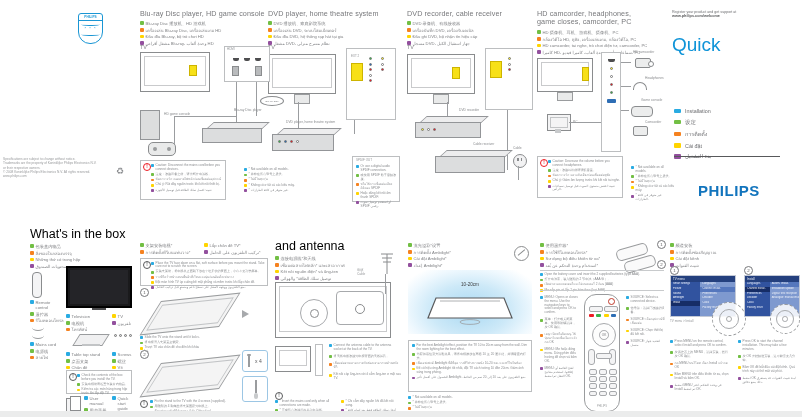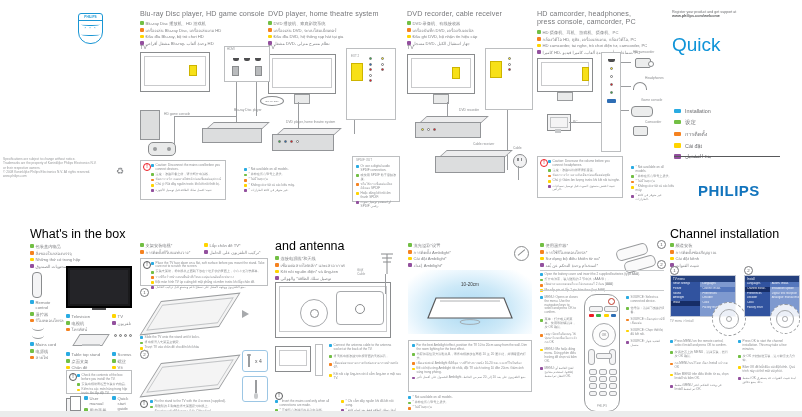--- a/index.html
+++ b/index.html
@@ -345,21 +345,21 @@
     <div class="abs small" style="left:106px;top:136px;">Cable</div>
     <div class="abs" style="left:106px;top:144px;width:12px;height:12px;border:1px solid #8a8c8e;border-radius:50%;background:#f2f2f3;">
       <div class="abs" style="left:3.4px;top:2.6px;width:1.4px;height:3px;background:#8a8c8e;"></div>
       <div class="abs" style="left:6.8px;top:2.6px;width:1.4px;height:3px;background:#8a8c8e;"></div>
     </div>
     <div class="abs cable" style="left:111px;top:156px;width:1.4px;height:14px;"></div>
   </div>
 
   <div class="abs" style="left:537px;top:10px;width:135px;height:200px;">
     <div class="tt">HD camcorder, headphones,</div>
-    <div class="tt" style="position:absolute;top:8px;">press console, camcorder, PC</div>
+    <div class="tt" style="position:absolute;top:8px;">game closes, camcorder, PC</div>
     <div class="langs" style="position:absolute;top:20px;left:0;width:130px;">
         <div class="lrow">
           <span class="bq" style="background: rgb(114, 191, 68);"></span>
           <span class="lt">HD 摄像机、耳机、游戏机、摄像机、PC</span>
         </div>
         <div class="lrow">
           <span class="bq" style="background: rgb(245, 130, 32);"></span>
           <span class="lt">กล้องวิดีโอ HD, หูฟัง, เครื่องเล่นเกม, กล้องวิดีโอ, PC</span>
         </div>
         <div class="lrow">
@@ -1043,21 +1043,20 @@
           <span class="lt">SOURCE: Chọn thiết bị đã kết nối.</span>
         </div>
         <div class="lrow">
           <span class="bq" style="background: rgb(147, 80, 158);"></span>
           <span class="lt">SOURCE: لتحديد جهاز متصل.</span>
         </div>
       </div>
   </div>
 
   <div class="abs" style="left:670px;top:228px;width:130px;height:188px;">
-    <div class="bt">Channel installation</div>
     <div class="langs" style="position:absolute;top:15px;left:0;width:90px;">
         <div class="lrow">
           <span class="bq" style="background: rgb(114, 191, 68);"></span>
           <span class="lt">频道安装</span>
         </div>
         <div class="lrow">
           <span class="bq" style="background: rgb(245, 130, 32);"></span>
           <span class="lt">การติดตั้งช่องสัญญาณ</span>
         </div>
         <div class="lrow">

